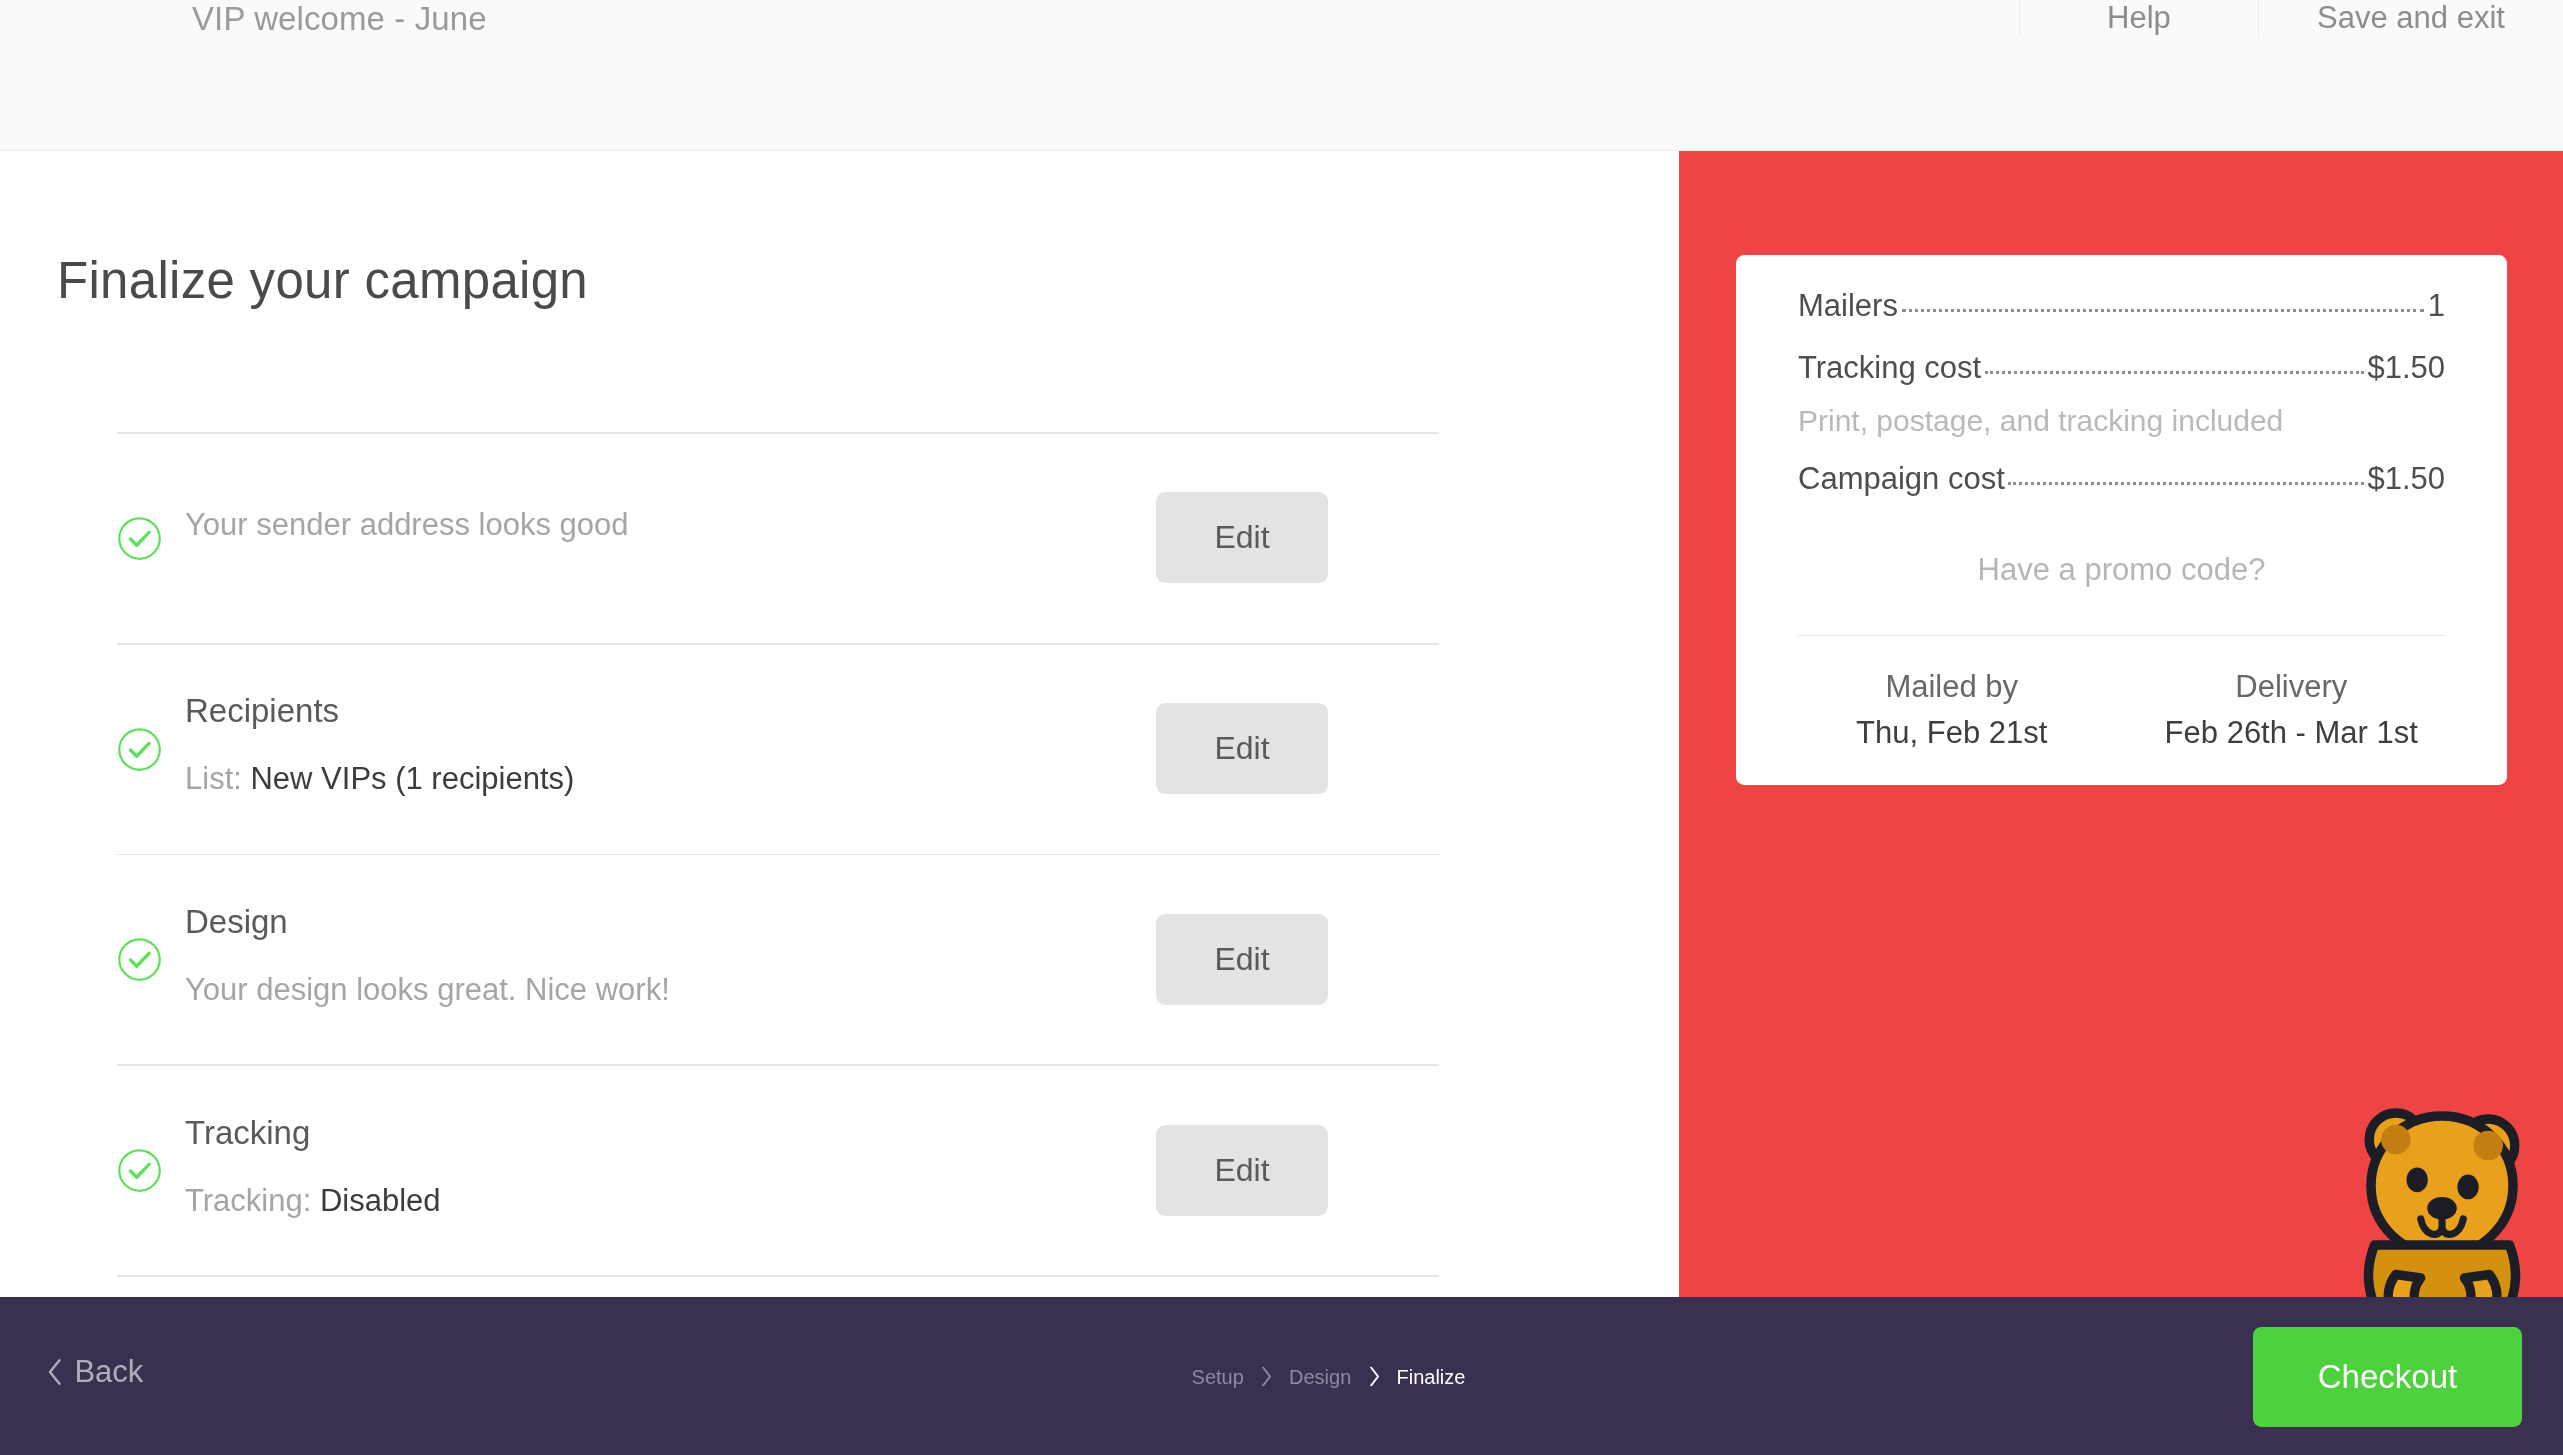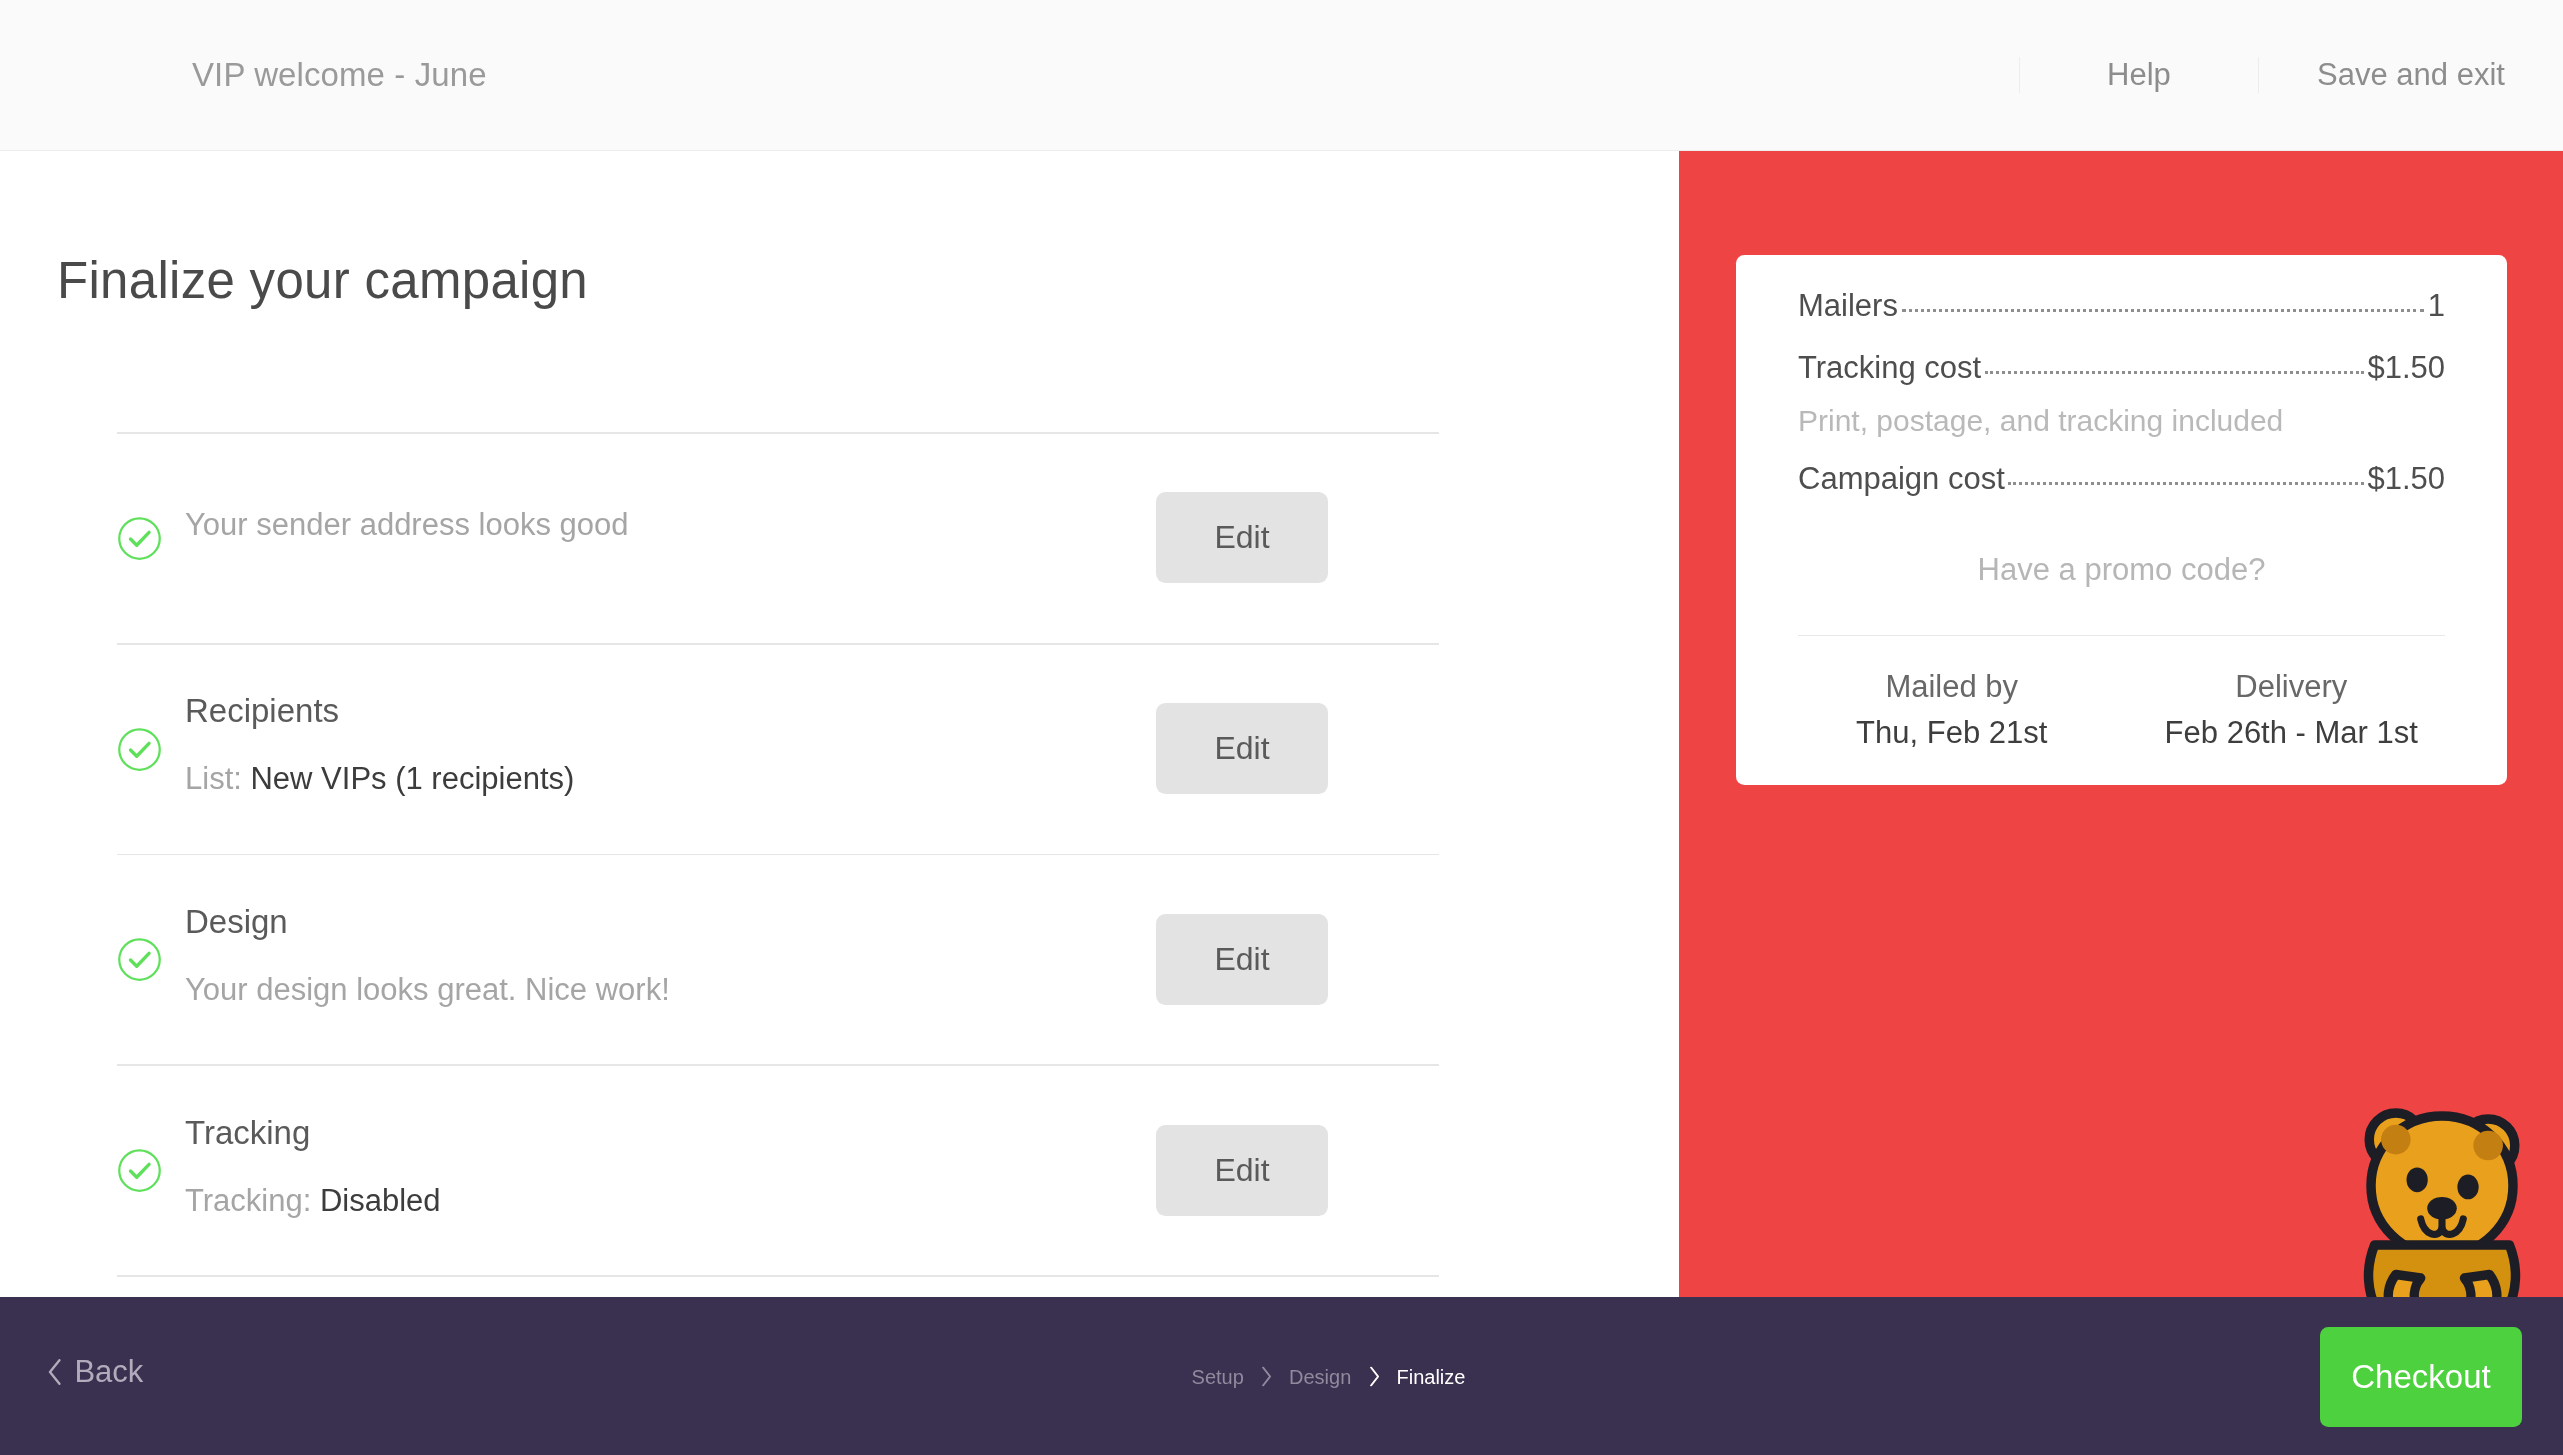--- a/index.html
+++ b/index.html
@@ -9,21 +9,21 @@
     font-family: "Liberation Sans", sans-serif;
     overflow: hidden;
   }
   #app { position: relative; width: 2563px; height: 1456px; }
 
   
   .header {
     position: absolute; left: 0; top: 0; width: 2563px; height: 151px;
     background: #fafafa;
     border-bottom: 1.2px solid #ededed;
-    display: flex; align-items: center;
+    display: flex; align-items: flex-start;
   }
   .logo-cell {
     width: 148px; flex: 0 0 148px;
     background: #ffffff;
     border-right: 1.2px solid #ededed;
     position: relative; overflow: hidden;
   }
   .logo-quokka { position: absolute; left: -37px; top: 10.7px; width: 154px; height: 154px; }
   .header-title-cell {
     flex: 1 1 auto; display: flex; align-items: center;
@@ -136,21 +136,21 @@
     position: absolute; left: 50%; top: 50%;
     transform: translate(-50%, -50%); margin-left: 47px;
     display: flex; align-items: center; gap: 16.6px;
     font-size: 20px; white-space: nowrap;
   }
   .crumb { color: #8f8a9d; cursor: pointer; }
   .crumb.active { color: #ffffff; cursor: default; }
   .crumb-sep { width: 12px; height: 20px; flex: 0 0 auto; }
   .checkout-btn {
     position: absolute; right: 41px; top: 50%; margin-top: -50px;
-    width: 202px; height: 100px;
+    width: 269px; height: 100px;
     background: #4ed13e; border: none; border-radius: 8.3px;
     font-family: "Liberation Sans", sans-serif;
     font-size: 33px; color: #ffffff; cursor: pointer; z-index: 12;
   }
 </style>
 </head>
 <body>
 
 <div id="app">
 

